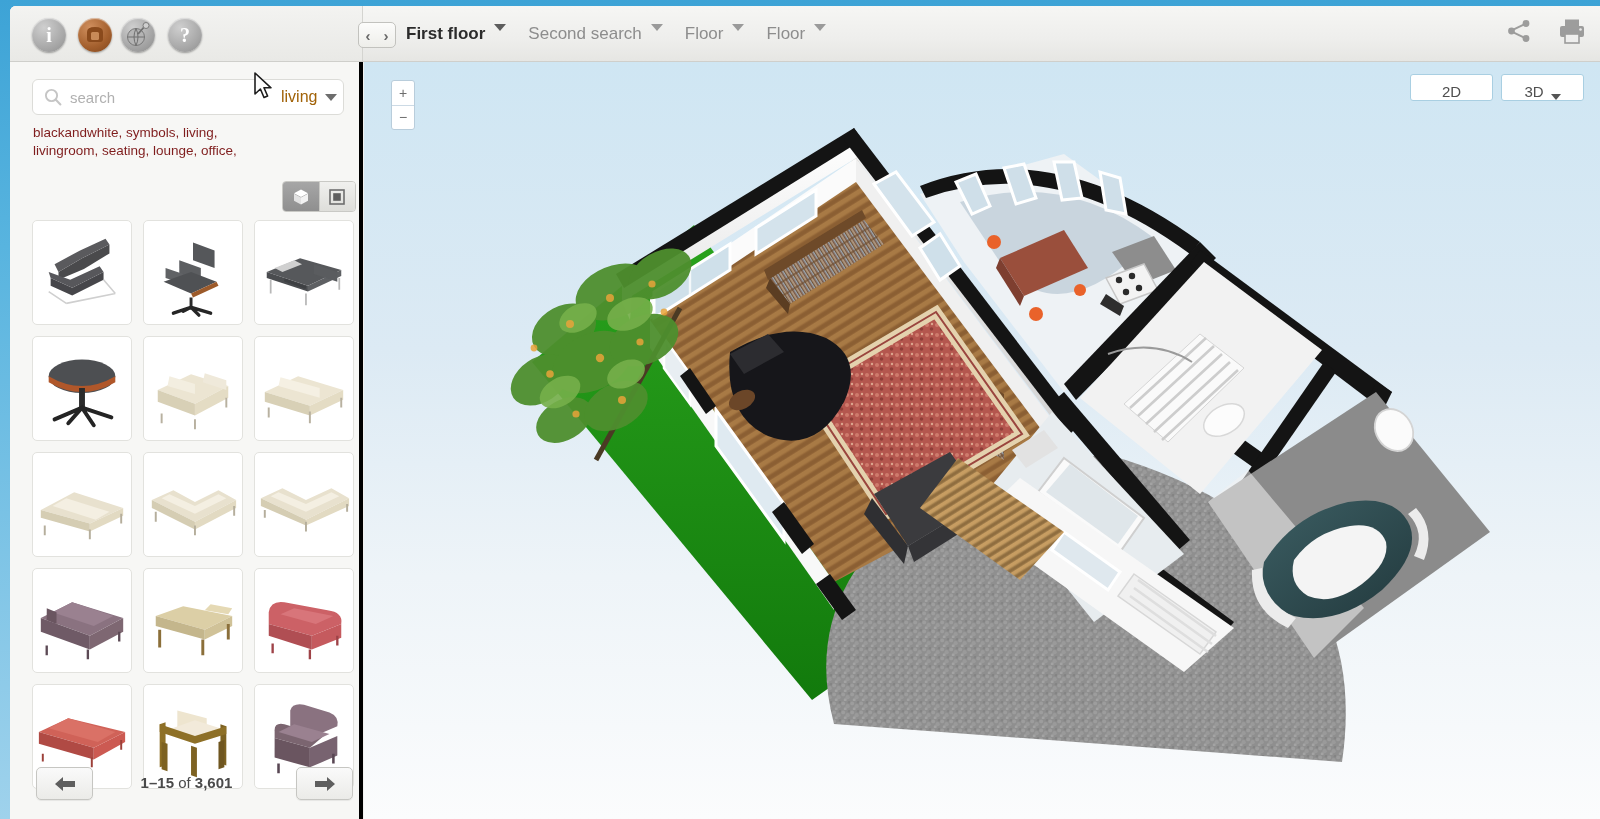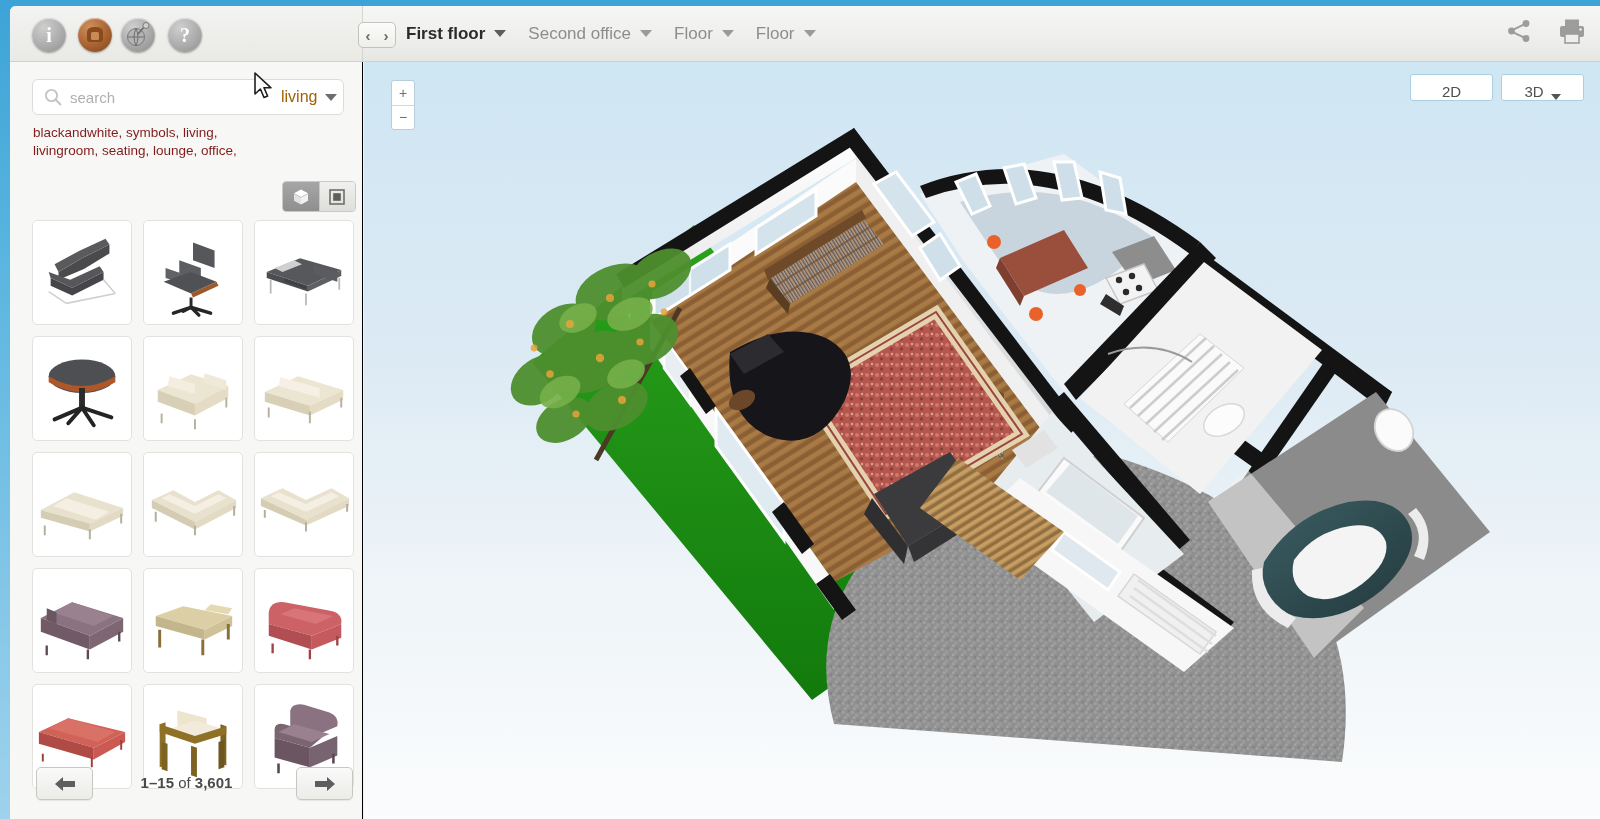--- a/index.html
+++ b/index.html
@@ -48,34 +48,34 @@
   #nav-prevnext{
     position:absolute; left:348px; top:16px; width:38px; height:26px;
     border:1px solid #c2c2be; border-radius:5px;
     background:linear-gradient(180deg,#fcfcfb,#eeeeea);
     display:flex; cursor:pointer; z-index:5;
   }
   #nav-prevnext div{ flex:1; display:flex; align-items:center; justify-content:center;
     font-size:15px; color:#6a6a6a; font-weight:bold; }
 
   #floor-tabs{ position:absolute; left:396px; top:0; height:55px; display:flex; align-items:center; }
-  .floor-tab{ display:flex; align-items:center; margin-right:22px; cursor:pointer; }
+  .floor-tab{ display:flex; align-items:flex-start; margin-right:22px; cursor:pointer; }
   .floor-tab .lbl{ font-size:17px; color:#8d8d8d; }
   .floor-tab.active .lbl{ color:#2b2b2b; font-weight:bold; }
   .caret{ margin-left:9px; width:0;height:0;border-left:6px solid transparent;
     border-right:6px solid transparent;border-top:7px solid #9a9a9a; }
   .floor-tab.active .caret{ border-top-color:#5d5d5d; }
 
   #topbar-right{ position:absolute; right:14px; top:12px; display:flex; align-items:center; gap:26px; }
   .tb-icon{ cursor:pointer; opacity:.62; }
 
   
   #sidebar{
     position:absolute; left:0; top:56px; width:353px; bottom:0;
-    background:#f7f7f5; border-right:1px solid #000000;
+    background:#f7f7f5; border-right:4px solid #000000;
   }
   #search-row{
     position:absolute; left:22px; top:17px; width:312px; height:36px;
     background:#fff; border:1px solid #dcdcd8; border-radius:6px;
     display:flex; align-items:center;
   }
   #search-icon{ margin-left:11px; width:18px;height:18px; opacity:.45; }
   #search-input{
     flex:1; border:0; outline:0; background:transparent; margin-left:8px;
     font-size:15px; color:#555; font-family:"Liberation Sans",sans-serif;
@@ -185,21 +185,21 @@
       <div>‹</div>
       <div>›</div>
     </div>
 
     <div id="floor-tabs">
       <div class="floor-tab active">
         <span class="lbl">First floor</span>
         <span class="caret"></span>
       </div>
       <div class="floor-tab">
-        <span class="lbl">Second office</span>
+        <span class="lbl">Second search</span>
         <span class="caret"></span>
       </div>
       <div class="floor-tab">
         <span class="lbl">Floor</span>
         <span class="caret"></span>
       </div>
       <div class="floor-tab">
         <span class="lbl">Floor</span>
         <span class="caret"></span>
       </div>

